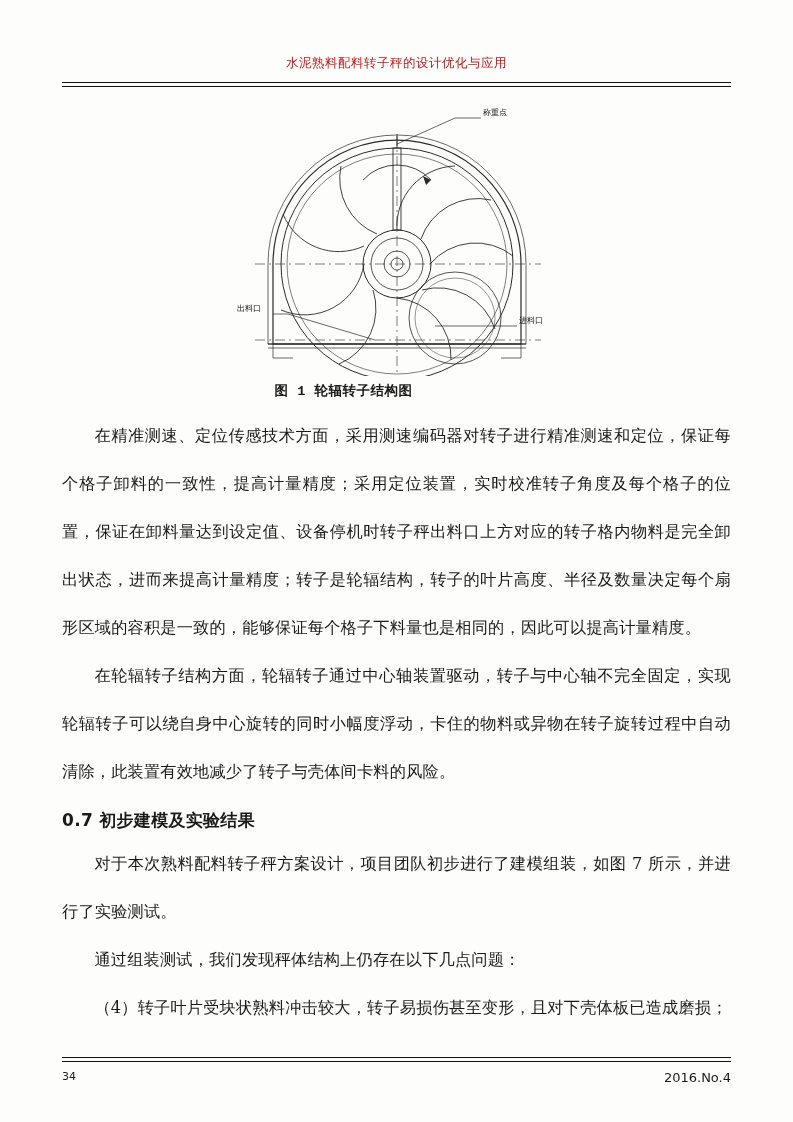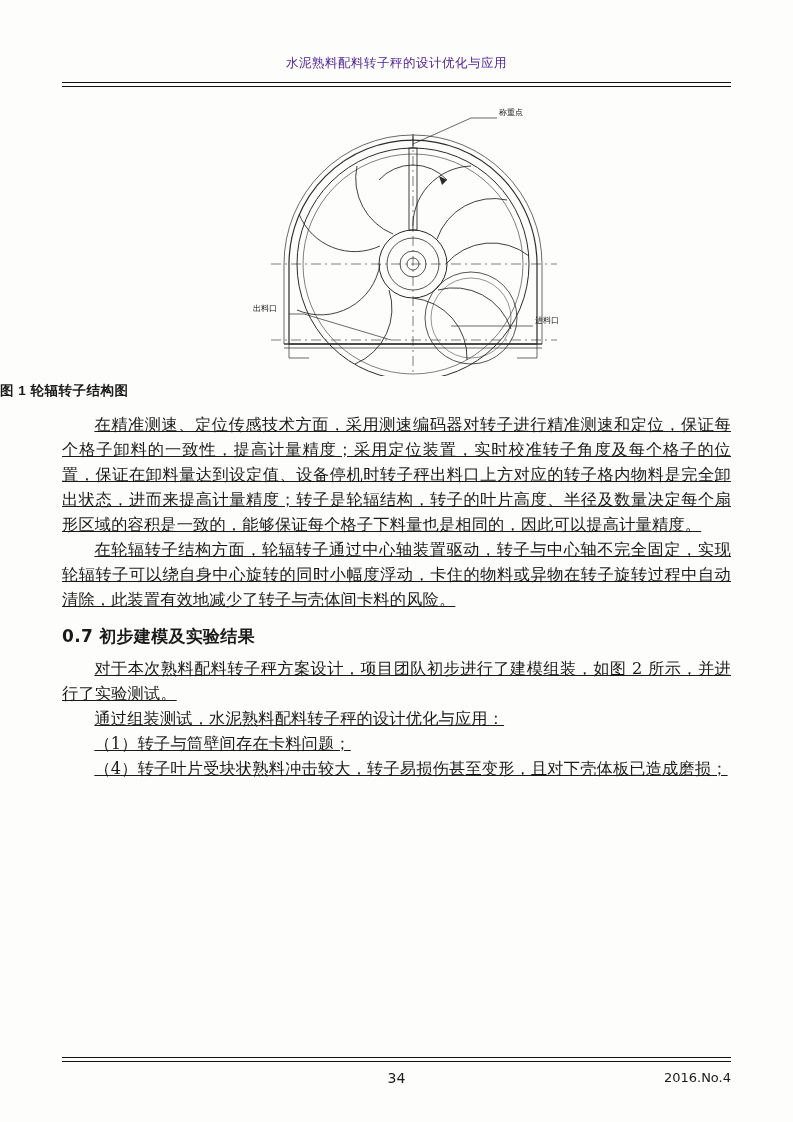--- a/index.html
+++ b/index.html
@@ -21,72 +21,71 @@
   .header {
     position: absolute;
     top: 55px;
     left: 60px;
     right: 60px;
     text-align: center;
   }
   .header-title {
     font-size: 12.5px;
     letter-spacing: 0.5px;
-    color: #4c1d95;
+    color: #b91c1c;
   }
   .header-rule {
     position: absolute;
     top: 82px;
     left: 62px;
     right: 62px;
     border-top: 1.6px solid #111;
   }
   .header-rule2 {
     position: absolute;
     top: 85.5px;
     left: 62px;
     right: 62px;
     border-top: 0.6px solid #111;
   }
   
   .figure-area {
     position: absolute;
     top: 96px;
-    left: 76px;
+    left: 60px;
     width: 669px;
     height: 280px;
   }
   .figure-svg { display: block; margin: 0 auto; }
   .figure-caption {
     position: absolute;
     top: 382px;
     left: 0;
     width: 687px;
-    text-align: left;
+    text-align: center;
     font-size: 13.5px;
     font-weight: bold;
     letter-spacing: 0.5px;
-    font-family: Liberation Sans, sans-serif;
+    font-family: Liberation Mono, monospace;
   }
   
   .body {
     position: absolute;
     top: 412px;
     left: 62px;
     width: 669px;
   }
   p.para {
     margin: 0;
     font-size: 16.2px;
-    line-height: 25px;
+    line-height: 48px;
     text-align: justify;
     text-justify: inter-ideograph;
     text-indent: 2em;
     letter-spacing: 0.2px;
-    text-decoration: underline;
   }
   h2.section {
     margin: 8px 0 2px 0;
     font-size: 17px;
     line-height: 33.5px;
     font-weight: bold;
     font-family: "DejaVu Sans", "Liberation Sans", sans-serif;
     letter-spacing: 0.3px;
   }
   
@@ -108,22 +107,22 @@
     position: absolute;
     bottom: 32px;
     left: 62px;
     right: 62px;
     height: 20px;
   }
   .page-number {
     position: absolute;
     left: 0;
     right: 0;
-    text-align: center;
-    font-size: 14px;
+    text-align: left;
+    font-size: 11px;
     font-family: "DejaVu Sans", "Liberation Sans", sans-serif;
   }
   .issue {
     position: absolute;
     right: 0;
     top: 0;
     font-size: 13px;
     font-family: "DejaVu Sans", "Liberation Sans", sans-serif;
   }
   
@@ -199,23 +198,22 @@
       <text class="fig-label" x="112" y="215">出料口</text>
       <text class="fig-label" x="394" y="227">进料口</text>
     </svg>
   </div>
   <div class="figure-caption">图 1  轮辐转子结构图</div>
 
   <div class="body">
     <p class="para">在精准测速、定位传感技术方面，采用测速编码器对转子进行精准测速和定位，保证每个格子卸料的一致性，提高计量精度；采用定位装置，实时校准转子角度及每个格子的位置，保证在卸料量达到设定值、设备停机时转子秤出料口上方对应的转子格内物料是完全卸出状态，进而来提高计量精度；转子是轮辐结构，转子的叶片高度、半径及数量决定每个扇形区域的容积是一致的，能够保证每个格子下料量也是相同的，因此可以提高计量精度。</p>
     <p class="para">在轮辐转子结构方面，轮辐转子通过中心轴装置驱动，转子与中心轴不完全固定，实现轮辐转子可以绕自身中心旋转的同时小幅度浮动，卡住的物料或异物在转子旋转过程中自动清除，此装置有效地减少了转子与壳体间卡料的风险。</p>
     <h2 class="section">0.7  初步建模及实验结果</h2>
-    <p class="para">对于本次熟料配料转子秤方案设计，项目团队初步进行了建模组装，如图 2 所示，并进行了实验测试。</p>
-    <p class="para">通过组装测试，水泥熟料配料转子秤的设计优化与应用：</p>
-    <p class="para">（1）转子与筒壁间存在卡料问题；</p>
+    <p class="para">对于本次熟料配料转子秤方案设计，项目团队初步进行了建模组装，如图 7 所示，并进行了实验测试。</p>
+    <p class="para">通过组装测试，我们发现秤体结构上仍存在以下几点问题：</p>
     <p class="para">（4）转子叶片受块状熟料冲击较大，转子易损伤甚至变形，且对下壳体板已造成磨损；</p>
   </div>
 
   <div class="footer-rule"></div>
   <div class="footer-rule2"></div>
   <div class="footer">
     <div class="page-number">34</div>
     <div class="issue">2016.No.4</div>
   </div>
 

